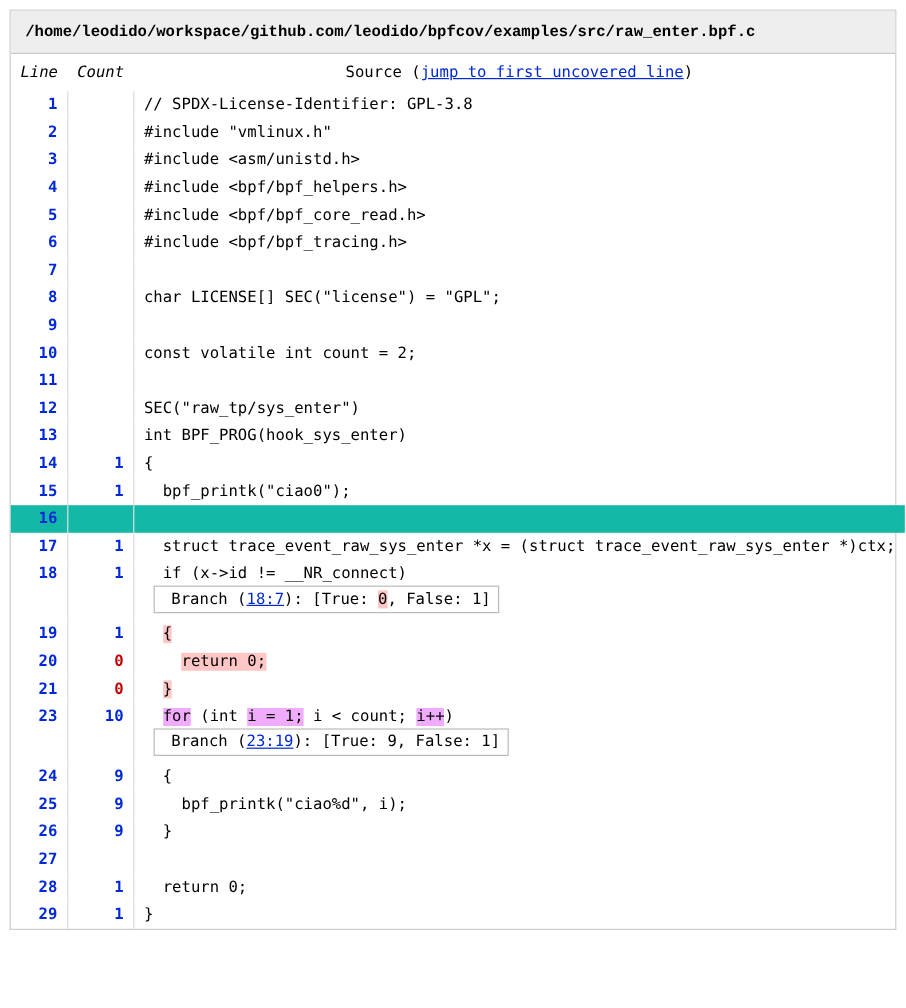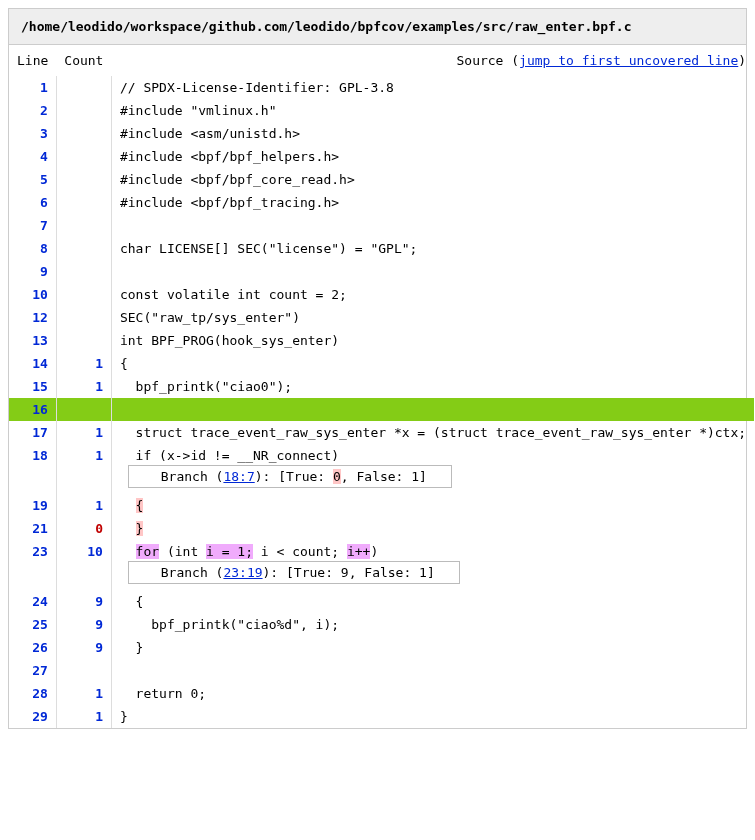--- a/index.html
+++ b/index.html
@@ -13,61 +13,62 @@
     width: 755px;
   }
   .outer {
     border: 1px solid #ccc;
   }
   .filepath-bar {
     background: #eee;
     padding: 10px 12px;
     border-bottom: 1px solid #ccc;
     font-weight: 600;
+    font-family: Liberation Mono, monospace;
   }
   table {
     border-collapse: collapse;
     width: 100%;
   }
   col.line-col  { width: 48px; }
   col.count-col { width: 56px; }
   col.src-col   { }
   th, td {
     padding: 4px 8px;
     vertical-align: top;
     white-space: pre;
   }
   th {
-    text-align: right;
+    text-align: center;
     font-weight: normal;
     padding-top: 8px;
     padding-bottom: 8px;
   }
-  th.line-h, th.count-h { text-align: right; }
+  th.line-h, th.count-h { text-align: right; font-style: italic; }
   td.linenum {
     text-align: right;
     color: #0028d6;
     font-weight: 600;
     border-right: 1px solid #ddd;
   }
   td.count {
     text-align: right;
     font-weight: 600;
     border-right: 1px solid #ddd;
   }
   td.count.covered { color: #0028d6; }
   td.count.uncov   { color: #c00000; }
   td.src { font-weight: normal; }
-  tr.uncov-row td { background: #84cc16; }
+  tr.uncov-row td { background: #14b8a6; }
   a.link { color: #0028d6; text-decoration: underline; }
   .hl-red  { background: #ffc6c6; }
   .hl-blue { background: #f0abfc; }
   .branch-box {
     border: 1px solid #bbb;
-    padding: 3px 24px;
+    padding: 3px 6px;
     margin: 2px 0 2px 8px;
     display: inline-block;
     font-weight: normal;
   }
 </style>
 </head>
 <body>
 
 <div class="outer">
   <div class="filepath-bar">/home/leodido/workspace/github.com/leodido/bpfcov/examples/src/raw_enter.bpf.c</div>
@@ -129,20 +130,25 @@
           <td class="linenum">9</td>
           <td class="count "></td>
           <td class="src"></td>
         </tr>
         <tr>
           <td class="linenum">10</td>
           <td class="count "></td>
           <td class="src">const volatile int count = 2;</td>
         </tr>
         <tr>
+          <td class="linenum">11</td>
+          <td class="count "></td>
+          <td class="src"></td>
+        </tr>
+        <tr>
           <td class="linenum">12</td>
           <td class="count "></td>
           <td class="src">SEC("raw_tp/sys_enter")</td>
         </tr>
         <tr>
           <td class="linenum">13</td>
           <td class="count "></td>
           <td class="src">int BPF_PROG(hook_sys_enter)</td>
         </tr>
         <tr>
@@ -167,20 +173,25 @@
         </tr>
         <tr>
           <td class="linenum">18</td>
           <td class="count covered">1</td>
           <td class="src">  if (x-&gt;id != __NR_connect)<br><span class="branch-box"> Branch (<a href="#" class="link">18:7</a>): [<span>True: </span><span class="hl-red">0</span><span>, False: </span><span>1</span>]</span></td>
         </tr>
         <tr>
           <td class="linenum">19</td>
           <td class="count covered">1</td>
           <td class="src"><span>  </span><span class="hl-red">{</span></td>
+        </tr>
+        <tr>
+          <td class="linenum">20</td>
+          <td class="count uncov">0</td>
+          <td class="src"><span>    </span><span class="hl-red">return 0;</span></td>
         </tr>
         <tr>
           <td class="linenum">21</td>
           <td class="count uncov">0</td>
           <td class="src"><span>  </span><span class="hl-red">}</span></td>
         </tr>
         <tr>
           <td class="linenum">23</td>
           <td class="count covered">10</td>
           <td class="src"><span>  </span><span class="hl-blue">for</span><span> (int </span><span class="hl-blue">i = 1;</span><span> i &lt; count; </span><span class="hl-blue">i++</span><span>)</span><br><span class="branch-box"> Branch (<a href="#" class="link">23:19</a>): [<span>True: </span><span>9</span><span>, False: </span><span>1</span>]</span></td>

